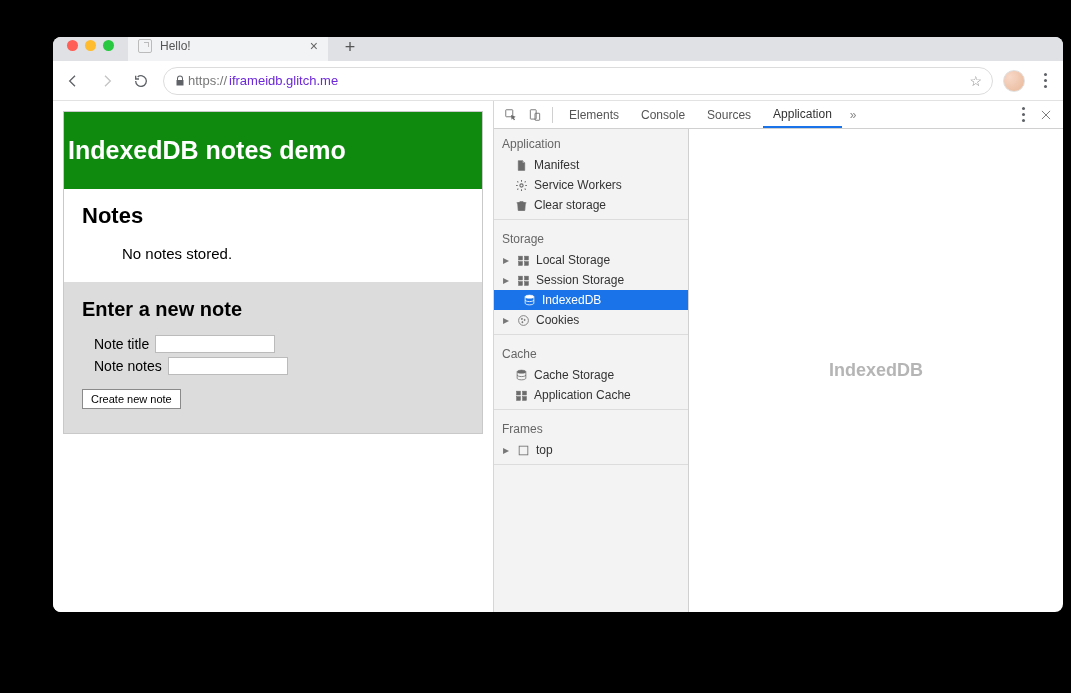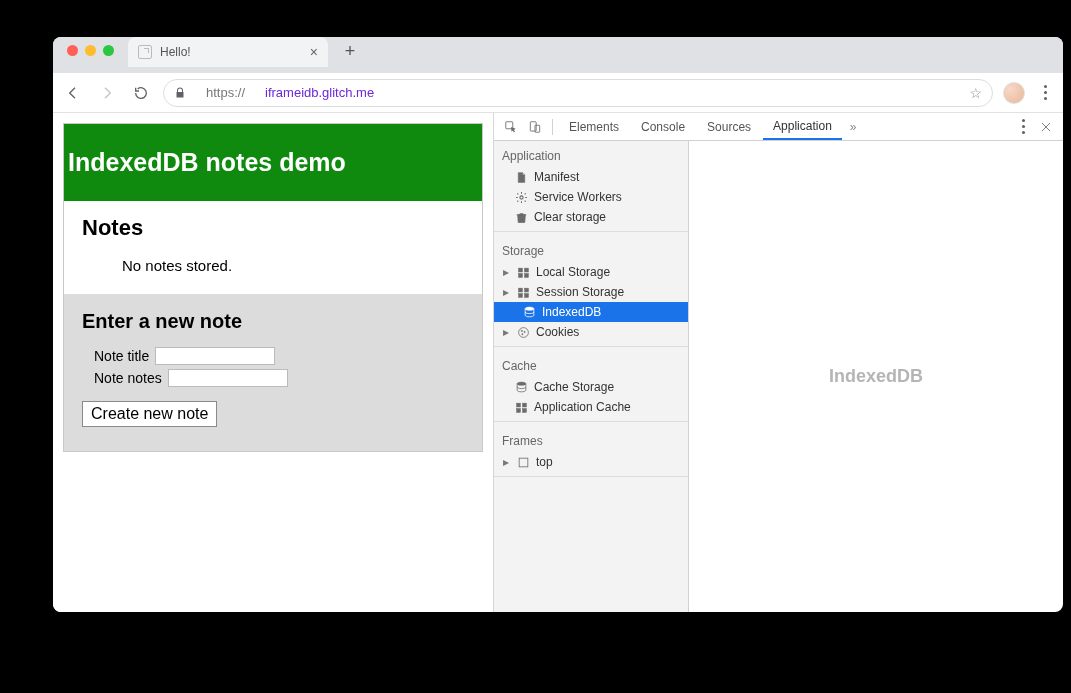--- a/index.html
+++ b/index.html
@@ -1,50 +1,50 @@
 <!DOCTYPE html>
 <html><head>
 <meta charset="utf-8">
 <style>
   * { box-sizing: border-box; margin: 0; padding: 0; font-family: -apple-system, BlinkMacSystemFont, "Segoe UI", Helvetica, Arial, sans-serif; }
   body { background:#000; width:1071px; height:693px; position:relative; }
   .window { position:absolute; left:53px; top:37px; width:1010px; height:575px; background:#fff; border-radius:8px; box-shadow:0 20px 40px rgba(0,0,0,.4); overflow:hidden; display:flex; flex-direction:column; }
-  .tabbar { height:36px; background:#dfe1e5; display:flex; padding:0 8px; gap:8px; }
+  .tabbar { height:24px; background:#dfe1e5; display:flex; align-items:flex-end; padding:0 8px; gap:8px; }
   .traffic { display:flex; gap:7px; align-items:center; padding:0 6px 10px 6px; }
   .dot { width:11px; height:11px; border-radius:50%; }
   .dot.red{background:#ff5f57}.dot.yellow{background:#febc2e}.dot.green{background:#28c840}
   .tab { background:#f2f3f5; height:30px; border-radius:8px 8px 0 0; display:flex; align-items:center; padding:0 10px; min-width:200px; gap:8px; font-size:12px; color:#555; }
   .tab .favicon{width:14px;height:14px;border:1px solid #bbb;border-radius:2px;position:relative}
   .tab .favicon::after{content:"";position:absolute;top:2px;right:2px;width:4px;height:4px;border-top:1px solid #bbb;border-right:1px solid #bbb}
   .tab .close{margin-left:auto;font-size:14px;color:#666;cursor:pointer}
   .newtab{width:28px;height:28px;display:flex;align-items:center;justify-content:center;color:#555;font-size:18px;cursor:pointer}
   .toolbar{height:40px;background:#fff;border-bottom:1px solid #e2e2e2;display:flex;align-items:center;padding:0 8px;gap:10px}
   .navbtn{width:24px;height:24px;display:flex;align-items:center;justify-content:center;color:#5f6368;cursor:pointer}
   .navbtn.disabled{color:#c4c4c4}
   .navbtn svg{width:16px;height:16px;stroke:currentColor;stroke-width:2;fill:none}
-  .omni{flex:1;height:28px;border:1px solid #dcdcdc;border-radius:14px;display:flex;align-items:center;padding:0 10px;font-size:13px;color:#222;gap:20px}
+  .omni{flex:1;height:28px;border:1px solid #dcdcdc;border-radius:14px;display:flex;align-items:center;padding:0 10px;font-size:13px;color:#222;gap:2px}
   .lock{width:12px;height:12px}
   .lock svg{width:12px;height:12px;fill:#5f6368}
   .url-pref{color:#777}.url-main{color:#6d28d9}
   .star{margin-left:auto;color:#888;font-size:14px}
   .avatar{width:22px;height:22px;border-radius:50%;background:radial-gradient(circle at 30% 30%,#f8d8c8,#e8b898);border:1px solid #e0e0e0}
   .kebab{width:20px;display:flex;flex-direction:column;align-items:center;gap:3px;cursor:pointer}
   .kebab span{width:3px;height:3px;background:#5f6368;border-radius:50%}
   .content{flex:1;display:flex;min-height:0}
   .page{width:440px;padding:10px;background:#fff;overflow:auto}
   .card{border:1px solid #c9c9c9}
   .hdr{background:#0f8a0f;color:#fff;padding:24px 4px;font-size:25px;font-weight:700}
   .sect{padding:14px 18px}
   .sect h2{font-size:22px;margin-bottom:10px}
   .empty{padding:6px 40px;font-size:15px}
   .form{background:#dcdcdc;padding:16px 18px 24px 18px}
   .form h2{font-size:20px;margin-bottom:14px;font-weight:700}
   .row{display:flex;align-items:center;gap:6px;margin:4px 12px;font-size:14px}
   .row input{width:120px;height:18px;border:1px solid #bbb;font-size:12px;padding:1px 3px}
-  .submit{margin-top:10px;background:#fff;border:1px solid #8a8a8a;font-size:16px;padding:3px 8px;cursor:pointer}
+  .submit{margin-top:10px;background:#fff;border:1px solid #8a8a8a;font-size:11px;padding:3px 8px;cursor:pointer}
   .devtools{flex:1;border-left:1px solid #d6d6d6;display:flex;flex-direction:column;min-width:0}
   .dt-tabs{height:28px;border-bottom:1px solid #d0d0d0;display:flex;align-items:center;font-size:12px;color:#555;padding:0 6px;gap:2px}
   .dt-icon{width:22px;height:22px;display:flex;align-items:center;justify-content:center;color:#6b6b6b;cursor:pointer}
   .dt-icon svg{width:14px;height:14px;fill:none;stroke:currentColor;stroke-width:1.5}
   .dt-sep{width:1px;height:16px;background:#d0d0d0;margin:0 4px}
   .dt-tab{padding:0 10px;height:100%;display:flex;align-items:center;cursor:pointer}
   .dt-tab.active{color:#333;font-weight:500;border-bottom:2px solid #1a73e8}
   .dt-chev{font-size:12px;color:#888;padding:0 6px;cursor:pointer}
   .dt-close{margin-left:auto;display:flex;align-items:center;gap:4px}
   .dt-body{flex:1;display:flex;min-height:0}

